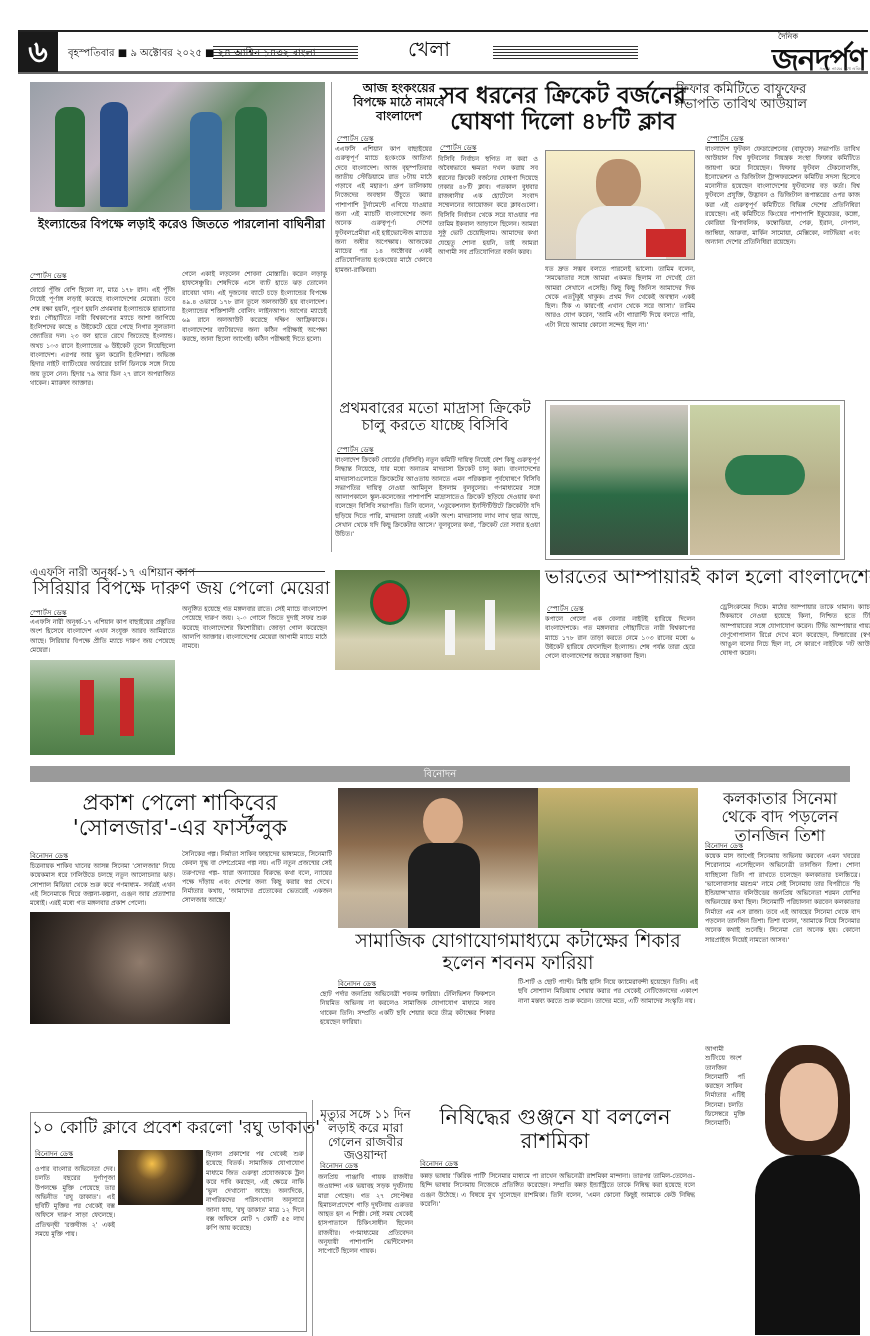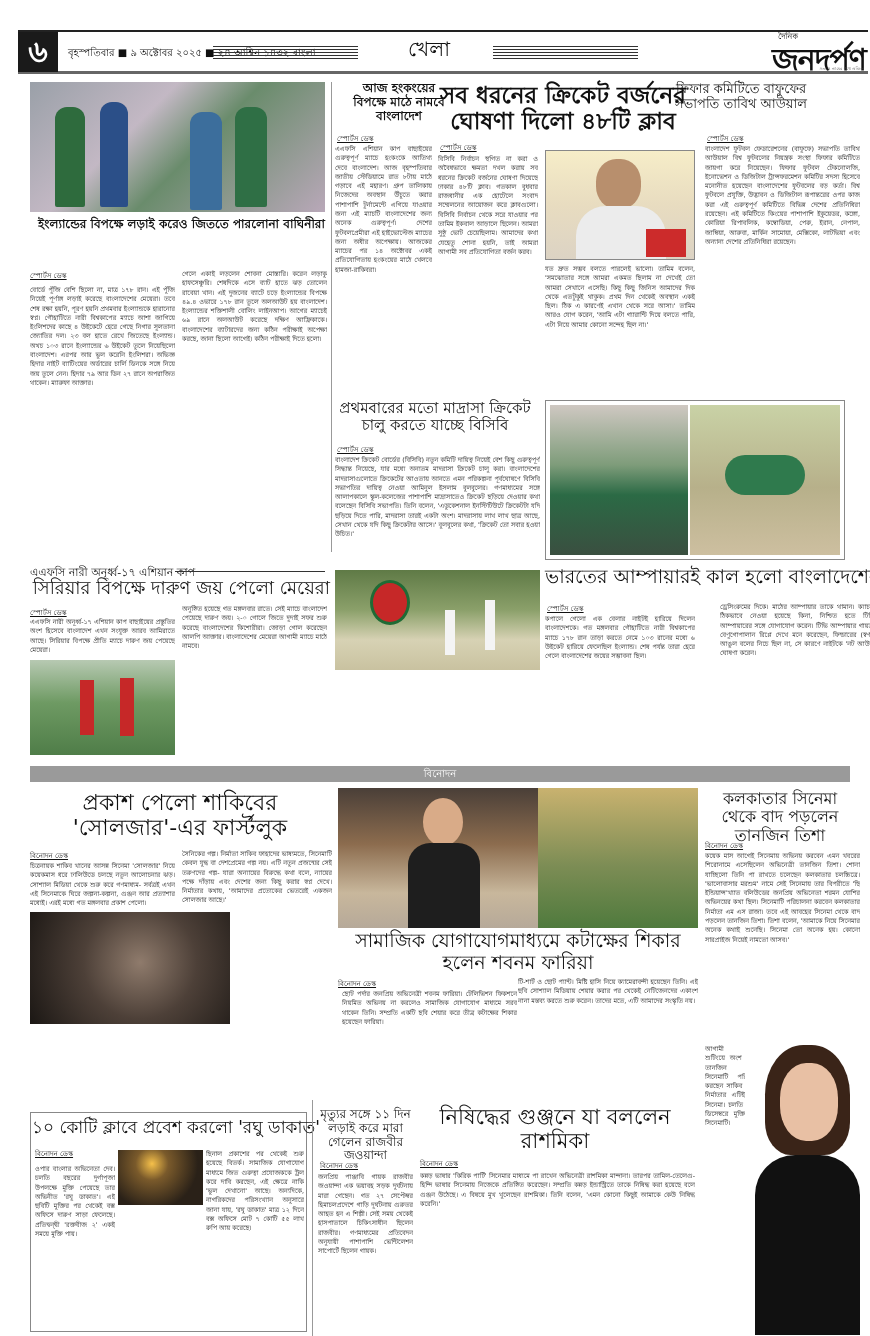--- a/index.html
+++ b/index.html
@@ -109,21 +109,21 @@
 <div class="abs body" style="left:182px;top:850px;width:150px;height:228px;">সৈনিকের গল্প। নির্মাতা সাকিব ফাহাদের ভাষ্যমতে, সিনেমাটি কেবল যুদ্ধ বা দেশপ্রেমের গল্প নয়। এটি নতুন প্রজন্মের সেই তরুণদের গল্প- যারা অন্যায়ের বিরুদ্ধে কথা বলে, ন্যায়ের পক্ষে দাঁড়ায় এবং দেশের জন্য কিছু করার স্বপ্ন দেখে। নির্মাতার কথায়, 'আমাদের প্রত্যেকের ভেতরেই একজন সোলজার আছে।'</div>
 <div class="abs photo" style="left:30px;top:912px;width:200px;height:112px;background:radial-gradient(circle at 55% 45%,#8f7b6c 0%,#4d4038 45%,#1b1714 100%);"></div>
 
 <div class="abs photo" style="left:338px;top:788px;width:200px;height:140px;background:linear-gradient(180deg,#4a3f38 0%,#8c6c4e 40%,#c8b79c 75%,#b6a999 100%);">
   <div class="abs" style="left:85px;top:10px;width:40px;height:48px;background:#d9ab88;border-radius:50%;"></div>
   <div class="abs" style="left:70px;top:55px;width:72px;height:85px;background:#1e1e1e;border-radius:22px 22px 0 0;"></div>
 </div>
 <div class="abs photo" style="left:538px;top:788px;width:160px;height:140px;background:linear-gradient(180deg,#c9b26f 0%,#7d8d55 55%,#4f7a3d 100%);"></div>
 <div class="abs hl" style="left:338px;top:930px;width:360px;font-size:19px;">সামাজিক যোগাযোগমাধ্যমে কটাক্ষের শিকার হলেন শবনম ফারিয়া</div>
 <div class="abs desk" style="left:338px;top:978px;">বিনোদন ডেস্ক</div>
-<div class="abs body" style="left:342px;top:990px;width:175px;height:88px;">ছোট পর্দার জনপ্রিয় অভিনেত্রী শবনম ফারিয়া। টেলিভিশন ফিকশনে নিয়মিত অভিনয় না করলেও সামাজিক যোগাযোগ মাধ্যমে সরব থাকেন তিনি। সম্প্রতি একটি ছবি শেয়ার করে তীব্র কটাক্ষের শিকার হয়েছেন ফারিয়া।</div>
+<div class="abs body" style="left:320px;top:990px;width:175px;height:88px;">ছোট পর্দার জনপ্রিয় অভিনেত্রী শবনম ফারিয়া। টেলিভিশন ফিকশনে নিয়মিত অভিনয় না করলেও সামাজিক যোগাযোগ মাধ্যমে সরব থাকেন তিনি। সম্প্রতি একটি ছবি শেয়ার করে তীব্র কটাক্ষের শিকার হয়েছেন ফারিয়া।</div>
 <div class="abs body" style="left:518px;top:978px;width:180px;height:100px;">টি-শার্ট ও ছোট প্যান্ট। মিষ্টি হাসি নিয়ে ক্যামেরাবন্দী হয়েছেন তিনি। এই ছবি সোশ্যাল মিডিয়ায় শেয়ার করার পর থেকেই নেটিজেনদের একাংশ নানা মন্তব্য করতে শুরু করেন। তাদের মতে, এটি আমাদের সংস্কৃতি নয়।</div>
 
 <div class="abs hl" style="left:705px;top:790px;width:150px;font-size:16px;">কলকাতার সিনেমা থেকে বাদ পড়লেন তানজিন তিশা</div>
 <div class="abs desk" style="left:705px;top:840px;">বিনোদন ডেস্ক</div>
 <div class="abs body" style="left:705px;top:852px;width:155px;height:190px;">কয়েক মাস আগেই সিনেমায় অভিনয় করবেন এমন খবরের শিরোনামে এসেছিলেন অভিনেত্রী তানজিন তিশা। শোনা যাচ্ছিলো তিনি পা রাখতে চলেছেন কলকাতার চলচ্চিত্রে। 'ভালোবাসার মরশুম' নামে সেই সিনেমায় তার বিপরীতে 'ছি ইন্ডিয়ান্স'খ্যাত বলিউডের জনপ্রিয় অভিনেতা শরমন যোশির অভিনয়ের কথা ছিল। সিনেমাটি পরিচালনা করবেন কলকাতার নির্মাতা এম এস রাজা। তবে এই আবহের সিনেমা থেকে বাদ পড়লেন তানজিন তিশা। তিশা বলেন, 'আমাকে নিয়ে সিনেমার অনেক কথাই শুনেছি। সিনেমা তো অনেক হয়। কোনো সারপ্রাইজ নিয়েই নামতো আসব।'</div>
 <div class="abs body" style="left:705px;top:1045px;width:58px;height:100px;">আগামী সপ্তাহে শুটিংয়ে অংশ নেবেন তানজিন তিশা। সিনেমাটি পরিচালনা করছেন সাকিব ফাহাদ। নির্মাতার এটিই প্রথম সিনেমা। চলতি বছরের ডিসেম্বরে মুক্তি পাবে সিনেমাটি।</div>
 <div class="abs photo" style="left:745px;top:1045px;width:120px;height:290px;background:linear-gradient(180deg,#fff 0%,#fff 100%);">
   <div class="abs" style="left:20px;top:0;width:85px;height:110px;background:#3a2418;border-radius:45% 45% 30% 30%;"></div>
   <div class="abs" style="left:35px;top:18px;width:58px;height:78px;background:#e8c0a4;border-radius:45%;"></div>
   <div class="abs" style="left:10px;top:110px;width:105px;height:180px;background:#111;border-radius:40px 40px 0 0;"></div>

